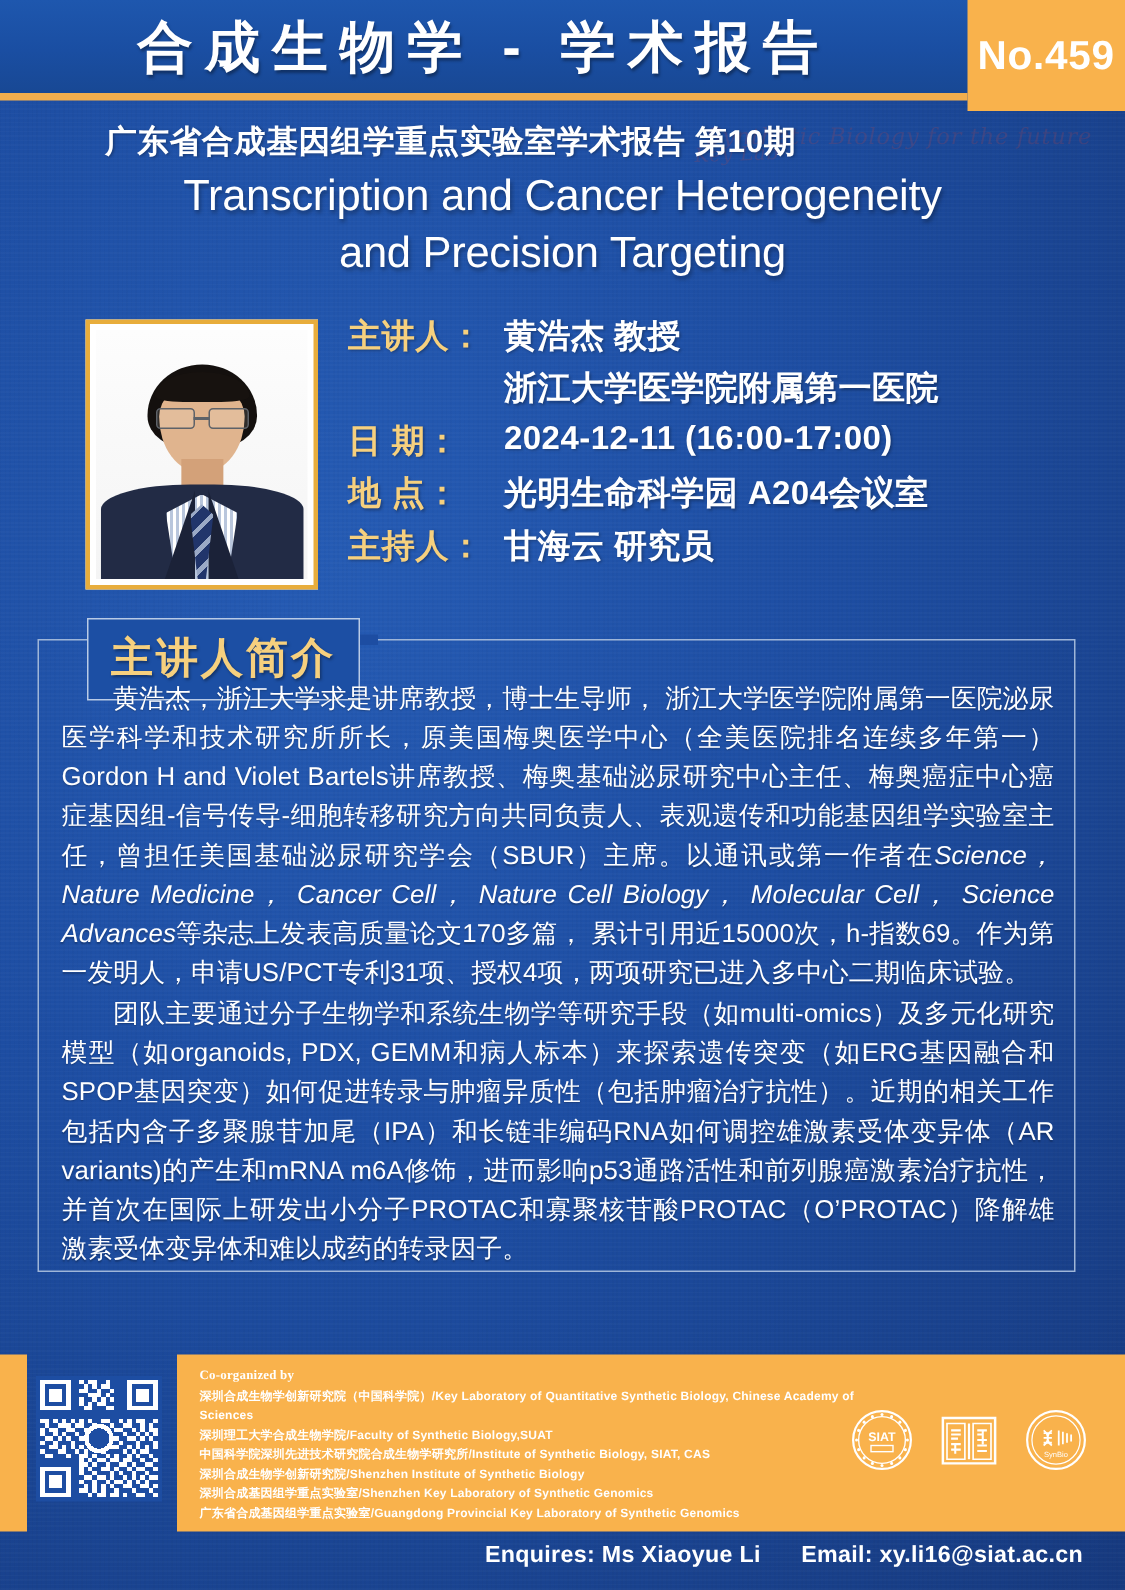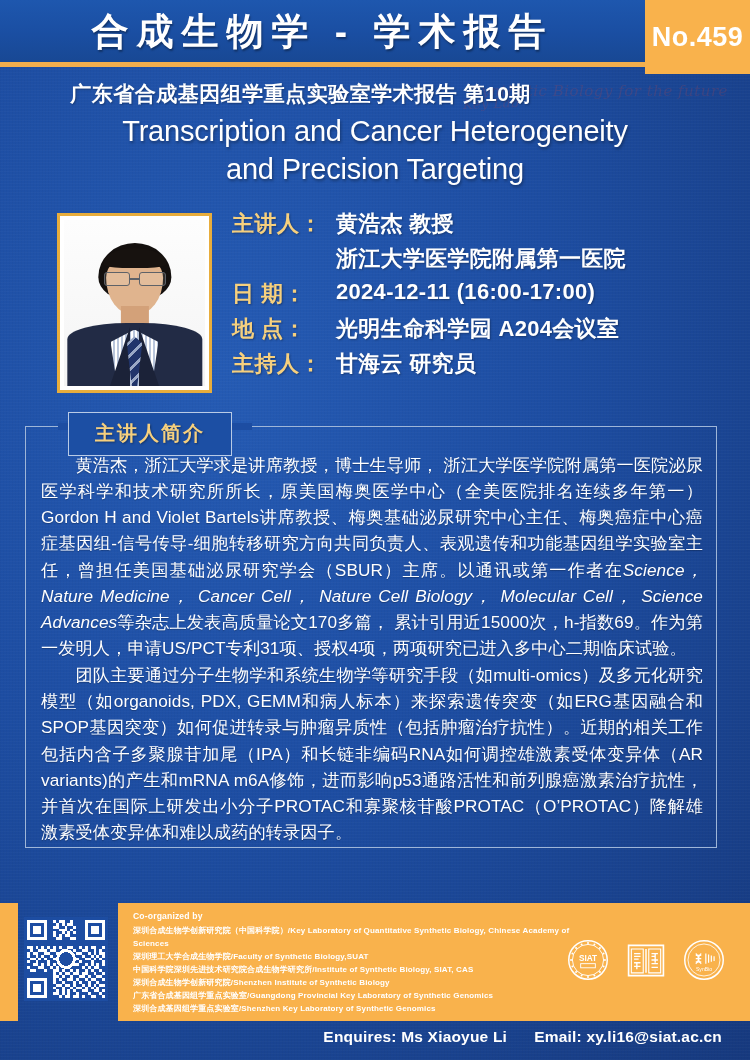--- a/index.html
+++ b/index.html
@@ -160,25 +160,25 @@
     text-shadow:1px 1px 2px rgba(0,0,0,.3);
   }
   .info-val.sub{ margin-left:104px;text-align:right; }
 
   
   .bio-box{
     position:absolute; left:25px; top:426px; width:692px; height:422px; z-index:4;
     border:1.5px solid #9fb6d8;
   }
   .bio-tab{
-    position:absolute; left:68px; top:412px; z-index:6;
-    padding:7px 26px 8px;
+    position:absolute; left:58px; top:412px; z-index:6;
+    padding:7px 15px 8px;
     border:1.5px solid #b9cbe6;
     background:#1c4fa4;
-    color:#f6d07e; font-size:20px; font-weight:bold; letter-spacing:2px;
+    color:#f6d07e; font-size:28px; font-weight:bold; letter-spacing:2px;
     text-shadow:1px 1px 2px rgba(0,0,0,.35);
   }
   .bio-mask{
     position:absolute; left:58px; top:423px; width:194px; height:7px;
     background:#1d4da2; z-index:5;
   }
   .bio-text{
     position:absolute; left:41px; top:452px; width:662px; z-index:6;
     color:#ffffff; font-size:17.2px; line-height:1.52;
     text-align:justify; letter-spacing:.1px;
@@ -198,21 +198,21 @@
     background:#f9b24c;
   }
   .qr{
     position:absolute; left:24px; top:917px; width:84px; height:84px; z-index:6;
   }
   .org-list{
     position:absolute; left:133px; top:910px; width:440px; z-index:6;
     color:#ffffff; font-size:8px; line-height:1.62;
     font-weight:bold; letter-spacing:.15px;
   }
-  .org-list .head{ font-size:8.6px; margin-bottom:1px; }
+  .org-list .head{ font-size:8.6px; margin-bottom:1px;font-family:Liberation Serif, serif; }
   .logos{
     position:absolute; right:24px; top:938px; z-index:6;
     display:flex; align-items:center; gap:14px;
   }
   .logo{ width:44px; height:44px; }
 
   .enquiry{
     position:absolute; left:0; right:28px; top:1028px; z-index:6;
     text-align:right; color:#ffffff;
     font-size:15.5px; font-weight:bold; letter-spacing:.2px;padding-left:22px;
@@ -449,22 +449,22 @@
     <circle cx="14.5" cy="14.5" r="3.4" fill="#ffffff"></circle>
     <circle cx="14.5" cy="14.5" r="2.4" fill="#1d4da2"></circle>
   </svg>
 
   <div class="org-list">
     <div class="head">Co-organized by</div>
     <div>深圳合成生物学创新研究院（中国科学院）/Key Laboratory of Quantitative Synthetic Biology, Chinese Academy of Sciences</div>
     <div>深圳理工大学合成生物学院/Faculty of Synthetic Biology,SUAT</div>
     <div>中国科学院深圳先进技术研究院合成生物学研究所/Institute of Synthetic Biology, SIAT, CAS</div>
     <div>深圳合成生物学创新研究院/Shenzhen Institute of Synthetic Biology</div>
+    <div>深圳合成基因组学重点实验室/Shenzhen Key Laboratory of Synthetic Genomics</div>
     <div>广东省合成基因组学重点实验室/Guangdong Provincial Key Laboratory of Synthetic Genomics</div>
-    <div>深圳合成基因组学重点实验室/Shenzhen Key Laboratory of Synthetic Genomics</div>
   </div>
 
   <div class="logos">
     <svg class="logo" viewBox="0 0 48 48">
       <circle cx="24" cy="24" r="21" fill="none" stroke="#ffffff" stroke-width="1.6"></circle>
       <circle cx="24" cy="24" r="17" fill="none" stroke="#ffffff" stroke-width="1"></circle>
       <g fill="#ffffff">
         <circle cx="24" cy="5.5" r="1.1"></circle>
           <circle cx="31" cy="7" r="1.1"></circle>
         <circle cx="37" cy="11" r="1.1"></circle>

